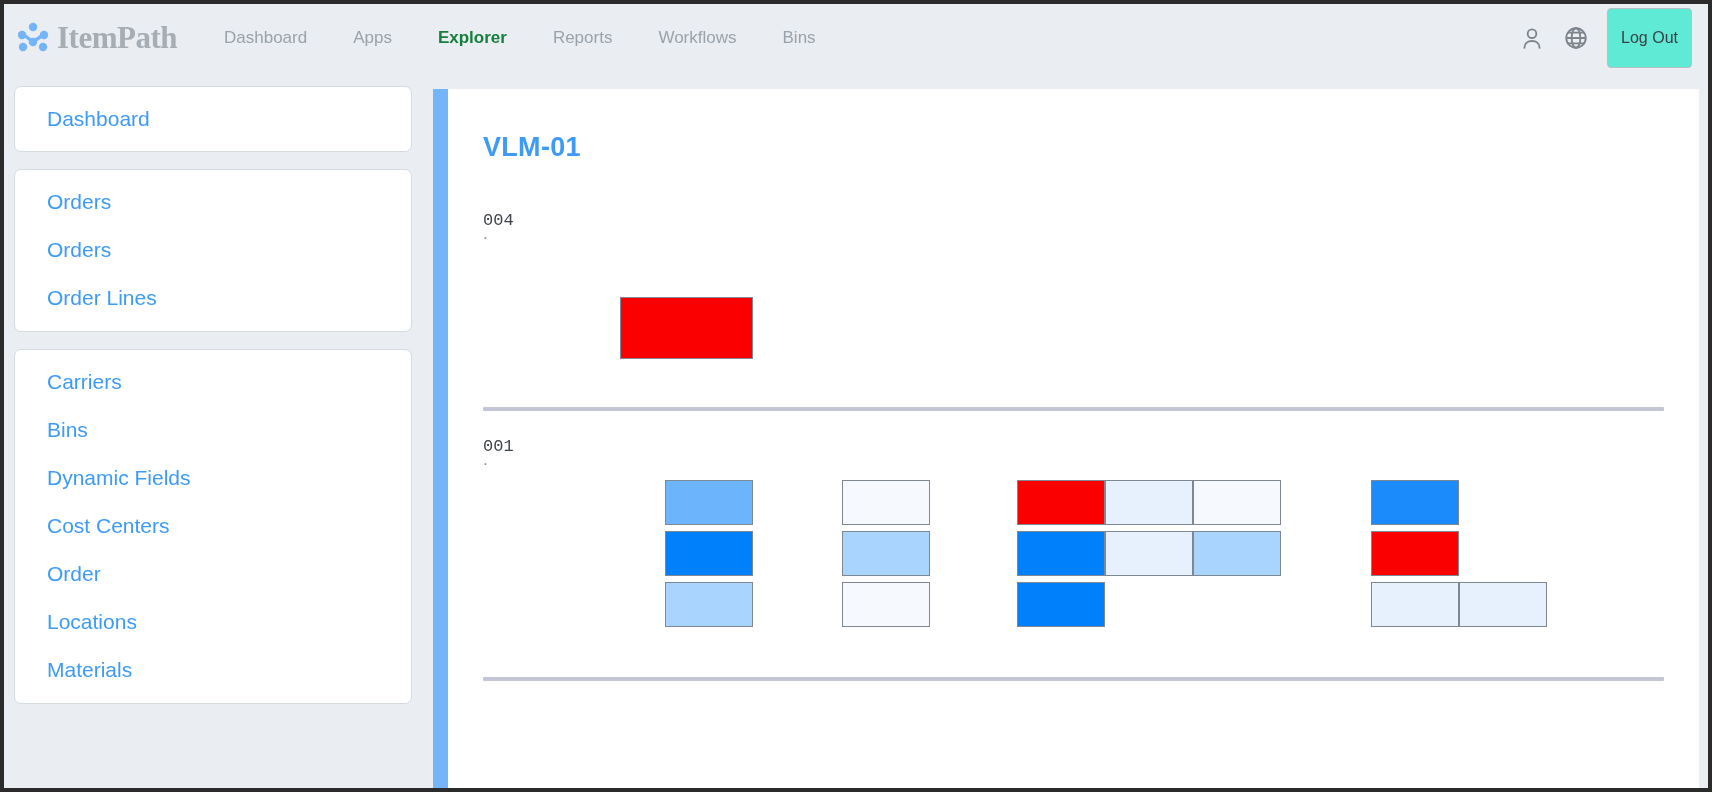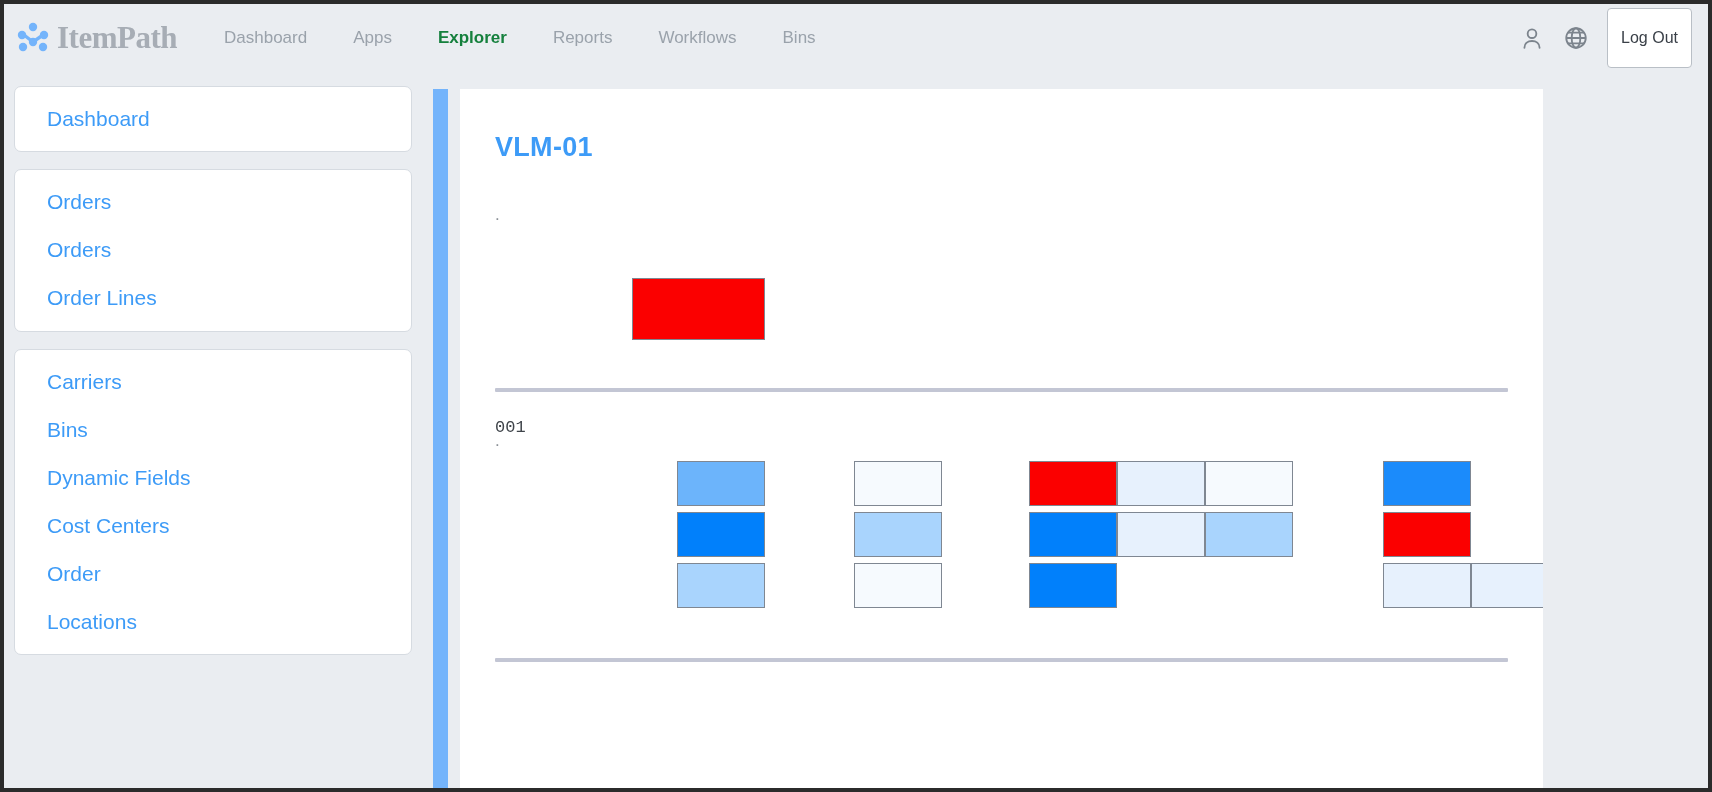--- a/index.html
+++ b/index.html
@@ -34,21 +34,21 @@
     font-size: 17px; color: #9aa2ab; padding: 0 17px; cursor: pointer;
     white-space: nowrap;
   }
   .nav-item.active { color: #15803d; font-weight: bold; }
   .header-right {
     position: absolute; right: 16px; top: 0; height: 68px;
     display: flex; align-items: center; gap: 18px;
   }
   .hicon { width: 26px; height: 26px; color: #7c848d; cursor: pointer; }
   .logout-btn {
-    border: 1px solid #b9bfc6; background: #ffffff; border-radius: 4px;
+    border: 1px solid #b9bfc6; background: #5eead4; border-radius: 4px;
     padding: 20px 13px; font-size: 16px; color: #3a4048; cursor: pointer;
     font-family: "Liberation Sans", sans-serif;
   }
   
   .body-wrap {
     position: absolute; left: 0; top: 68px;
     width: 1704px; height: 716px; background: #eaedf1;
   }
   .sidebar {
     position: absolute; left: 0; top: 0; width: 418px; height: 716px;
@@ -61,22 +61,22 @@
   }
   .side-item {
     font-size: 21px; color: #3d9bf7; padding: 12px 0 12px 32px;
     cursor: pointer; line-height: 1.15;
   }
   .accent-bar {
     position: absolute; left: 429px; top: 17px;
     width: 15px; height: 700px; background: #74b4fb;
   }
   .content {
-    position: absolute; left: 456px; top: 17px;
-    width: 1083px; height: 700px; background: #ffffff;
+    position: absolute; left: 444px; top: 17px;
+    width: 1251px; height: 700px; background: #ffffff;
     overflow: hidden;
   }
   .content-title {
     font-size: 27px; color: #3d9bf7; font-weight: bold;
     margin: 43px 0 0 35px; letter-spacing: 0.3px;
   }
   .bay { position: relative; }
   .bay-label {
     font-size: 17px; color: #3f444a; margin-left: 35px;
     font-family: "Liberation Mono", monospace;
@@ -155,29 +155,31 @@
         <div class="side-item">Orders</div>
         <div class="side-item">Order Lines</div>
       </div>
       <div class="side-card">
         <div class="side-item">Carriers</div>
         <div class="side-item">Bins</div>
         <div class="side-item">Dynamic Fields</div>
         <div class="side-item">Cost Centers</div>
         <div class="side-item">Order</div>
         <div class="side-item">Locations</div>
+        <div class="side-item">Materials</div>
       </div>
     </div>
 
     <div class="accent-bar"></div>
 
     <div class="content">
       <div class="content-title">VLM-01</div>
 
       <div class="bay" style="margin-top:48px;">
+        <div class="bay-label">004</div>
         <div class="bay-sub">.</div>
         <div class="bay-004-row" id="bay0-cells">
             <div class="cell" style="left: 172px; top: 55px; width: 133px; height: 62px; background: rgb(251, 0, 0);"></div>
           </div>
       </div>
 
       <div class="divider"></div>
 
       <div class="bay" style="margin-top:26px;">
         <div class="bay-label">001</div>

